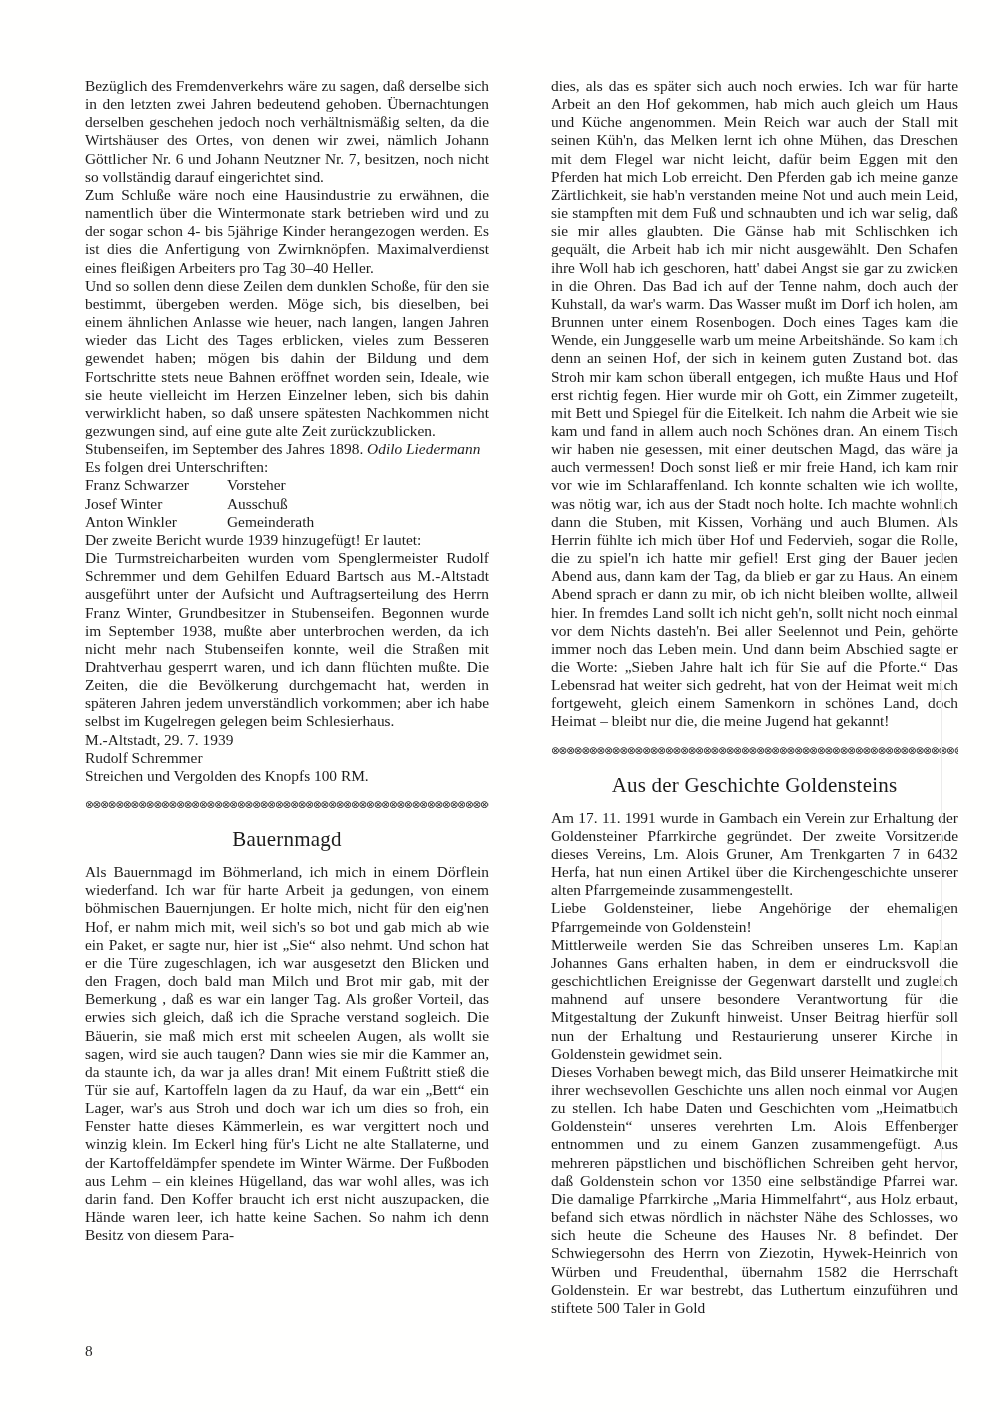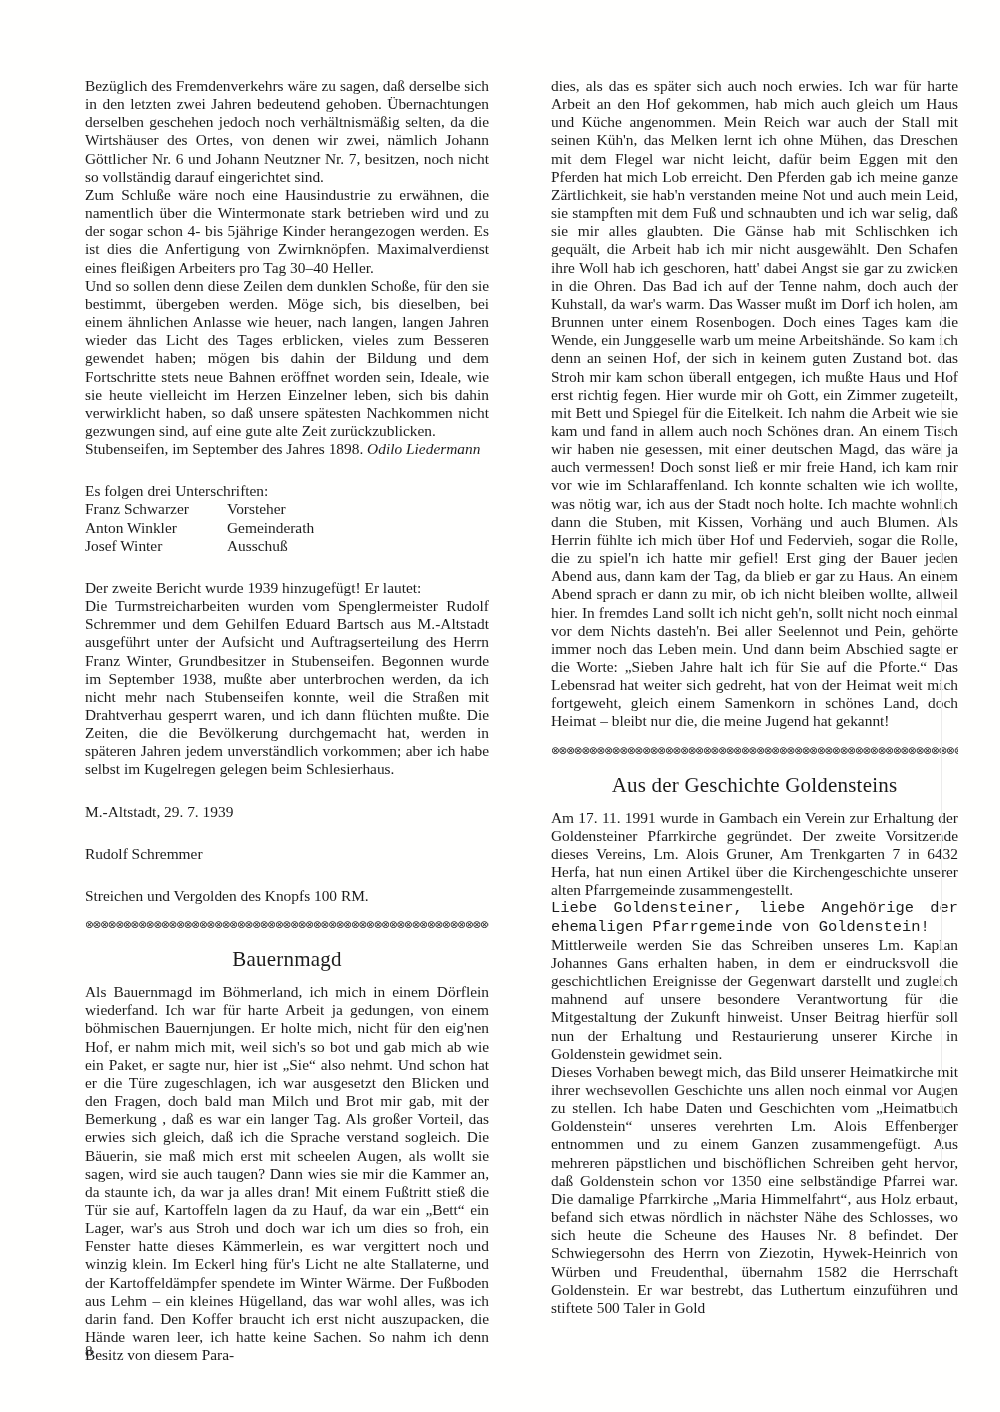--- a/index.html
+++ b/index.html
@@ -24,34 +24,34 @@
   }
   .col-left  { left: 85px;  width: 404px; }
   .col-right { left: 514px; width: 407px; margin-left: 37px; }
 
   p.body-text {
     margin: 0;
     font-size: 15.4px;
     line-height: 18.15px;
     text-align: justify;
   }
-  p.no-justify { text-align: left; margin-top: 24px; }
+  p.no-justify { text-align: left; }
 
   .italic { font-style: italic; }
 
   .sig-row {
     display: flex;
     font-size: 15.4px;
     line-height: 18.15px;
   }
   .sig-name { width: 142px; flex: 0 0 auto; }
   .sig-role { flex: 1 1 auto; }
 
   .gap-before-sm { margin-top: 19px; }
-  .gap-before-xs { margin-top: 18px; font-family: Liberation Mono, monospace; }
+  .gap-before-xs { margin-top: 18px; }
 
   .ornament {
     margin-top: 14px;
     height: 11px;
     line-height: 10px;
     font-size: 10.5px;
     letter-spacing: -1.2px;
     white-space: nowrap;
     overflow: hidden;
     color: #2a2a2a;
@@ -94,26 +94,26 @@
     <p class="body-text">Und so sollen denn diese Zeilen dem dunklen Schoße, für den sie bestimmt, übergeben werden. Möge sich, bis dieselben, bei einem ähnlichen Anlasse wie heuer, nach langen, langen Jahren wieder das Licht des Tages erblicken, vieles zum Besseren gewendet haben; mögen bis dahin der Bildung und dem Fortschritte stets neue Bahnen eröffnet worden sein, Ideale, wie sie heute vielleicht im Herzen Einzelner leben, sich bis dahin verwirklicht haben, so daß unsere spätesten Nachkommen nicht gezwungen sind, auf eine gute alte Zeit zurückzublicken.</p>
 
     <p class="body-text"><span>Stubenseifen, im September des Jahres 1898. </span><span class="italic">Odilo Liedermann</span></p>
     <p class="body-text no-justify">Es folgen drei Unterschriften:</p>
 
     <div class="sig-row">
       <span class="sig-name">Franz Schwarzer</span>
       <span class="sig-role">Vorsteher</span>
     </div>
     <div class="sig-row">
+      <span class="sig-name">Josef Winter</span>
+      <span class="sig-role">Ausschuß</span>
+    </div>
+    <div class="sig-row">
       <span class="sig-name">Anton Winkler</span>
       <span class="sig-role">Gemeinderath</span>
-    </div>
-    <div class="sig-row">
-      <span class="sig-name">Josef Winter</span>
-      <span class="sig-role">Ausschuß</span>
     </div>
 
     <p class="body-text no-justify gap-before-sm">Der zweite Bericht wurde 1939 hinzugefügt! Er lautet:</p>
     <p class="body-text">Die Turmstreicharbeiten wurden vom Spenglermeister Rudolf Schremmer und dem Gehilfen Eduard Bartsch aus M.-Altstadt ausgeführt unter der Aufsicht und Auftragserteilung des Herrn Franz Winter, Grundbesitzer in Stubenseifen. Begonnen wurde im September 1938, mußte aber unterbrochen werden, da ich nicht mehr nach Stubenseifen konnte, weil die Straßen mit Drahtverhau gesperrt waren, und ich dann flüchten mußte. Die Zeiten, die die Bevölkerung durchgemacht hat, werden in späteren Jahren jedem unverständlich vorkommen; aber ich habe selbst im Kugelregen gelegen beim Schlesierhaus.</p>
     <p class="body-text no-justify">M.-Altstadt, 29. 7. 1939</p>
     <p class="body-text no-justify">Rudolf Schremmer</p>
     <p class="body-text no-justify">Streichen und Vergolden des Knopfs 100 RM.</p>
 
     <div class="ornament">⊗⊗⊗⊗⊗⊗⊗⊗⊗⊗⊗⊗⊗⊗⊗⊗⊗⊗⊗⊗⊗⊗⊗⊗⊗⊗⊗⊗⊗⊗⊗⊗⊗⊗⊗⊗⊗⊗⊗⊗⊗⊗⊗⊗⊗⊗⊗⊗⊗⊗⊗⊗⊗⊗⊗⊗⊗⊗⊗⊗⊗⊗⊗⊗⊗⊗⊗⊗⊗⊗⊗⊗⊗⊗⊗⊗⊗⊗⊗⊗</div>
 

